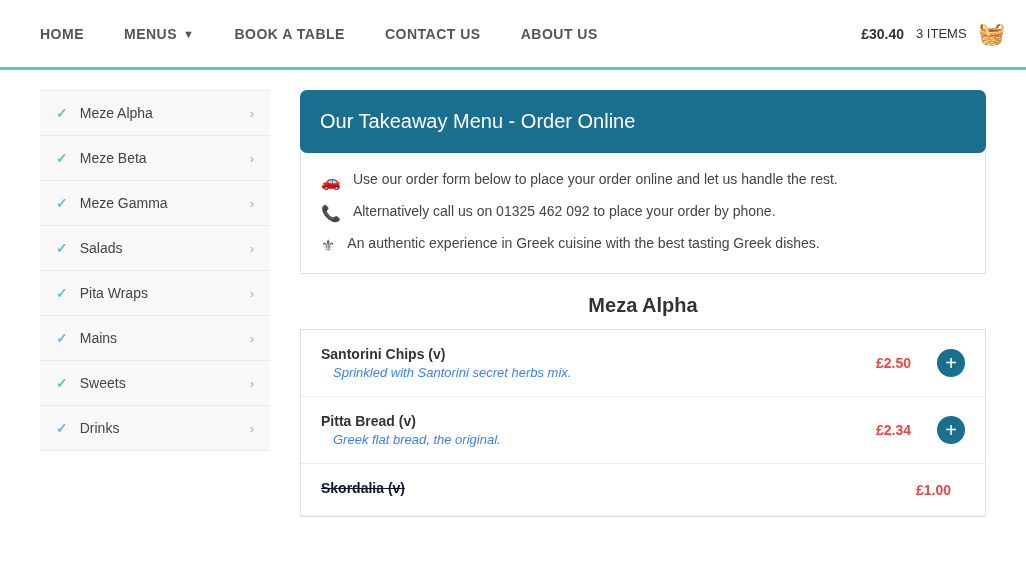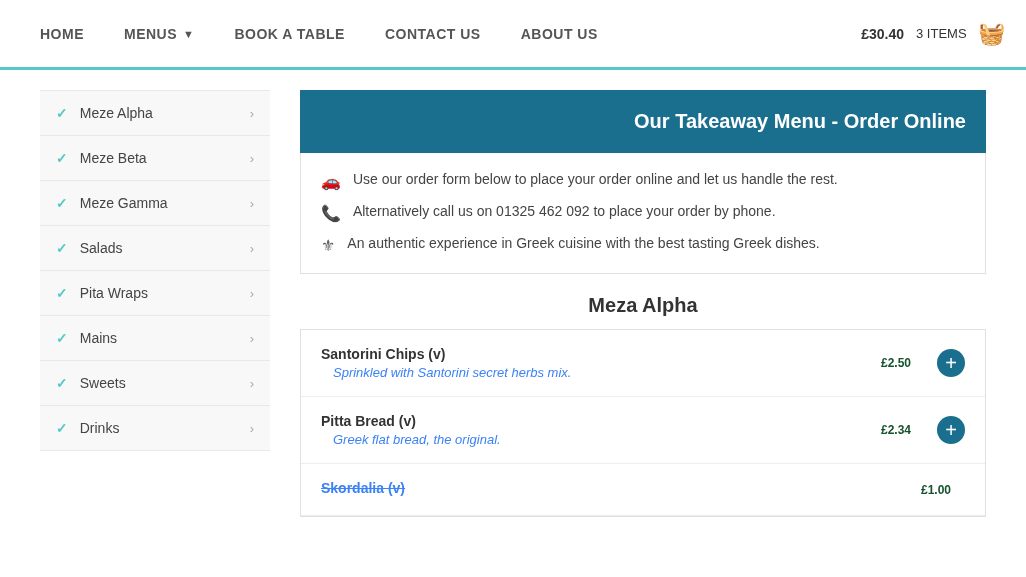--- a/index.html
+++ b/index.html
@@ -75,25 +75,25 @@
     }
     .check-icon { color: #5bc8c8; font-size: 14px; font-weight: bold; }
     .sidebar-label { font-size: 14px; color: #444; }
     .chevron-right { color: #aaa; font-size: 13px; }
 
     
     .right-panel { flex: 1; }
     .order-header {
       background: #1a6f8e;
       color: #fff;
-      text-align: right;
+      text-align: left;
       padding: 20px;
       font-size: 20px;
-      font-weight: bold;
-      border-radius: 0;
+      font-weight: normal;
+      border-radius: 7px;
     }
 
     .info-box {
       background: #fff;
       border: 1px solid #e0e0e0;
       border-top: none;
       padding: 18px 20px;
     }
     .info-line {
       display: flex;
@@ -123,37 +123,37 @@
     .menu-item {
       display: flex;
       align-items: center;
       padding: 16px 20px;
       border-bottom: 1px solid #eee;
       gap: 12px;
     }
     .menu-item-info { flex: 1; }
     .menu-item-name { font-size: 14px; font-weight: 600; color: #333; margin-bottom: 3px; }
     .menu-item-desc { font-size: 13px; color: #3b82f6; font-style: italic; margin-left: 12px; }
-    .menu-item-price { font-size: 12px; font-weight: 600; color: #14532d; margin-right: 14px; white-space: nowrap; }
+    .menu-item-price { font-size: 14px; font-weight: 600; color: #ef4444; margin-right: 14px; white-space: nowrap; }
     .add-btn {
       background: #1a6f8e;
       color: #fff;
       border: none;
       border-radius: 50%;
       width: 28px;
       height: 28px;
       font-size: 20px;
       display: flex;
       align-items: center;
       justify-content: center;
       cursor: pointer;
       flex-shrink: 0;
       line-height: 1;
     }
-    .strikethrough { text-decoration: line-through; color: #3b82f6; font-size: 14px; }
+    .strikethrough { text-decoration: line-through; color: #0f172a; font-size: 14px; }
   </style>
 </head>
 <body>
 
 <nav>
   <div class="nav-links">
 
   <a class="nav-item">HOME</a>
       <a class="nav-item has-dropdown">MENUS<span class="dropdown-arrow">▼</span></a>
       <a class="nav-item">BOOK A TABLE</a>

